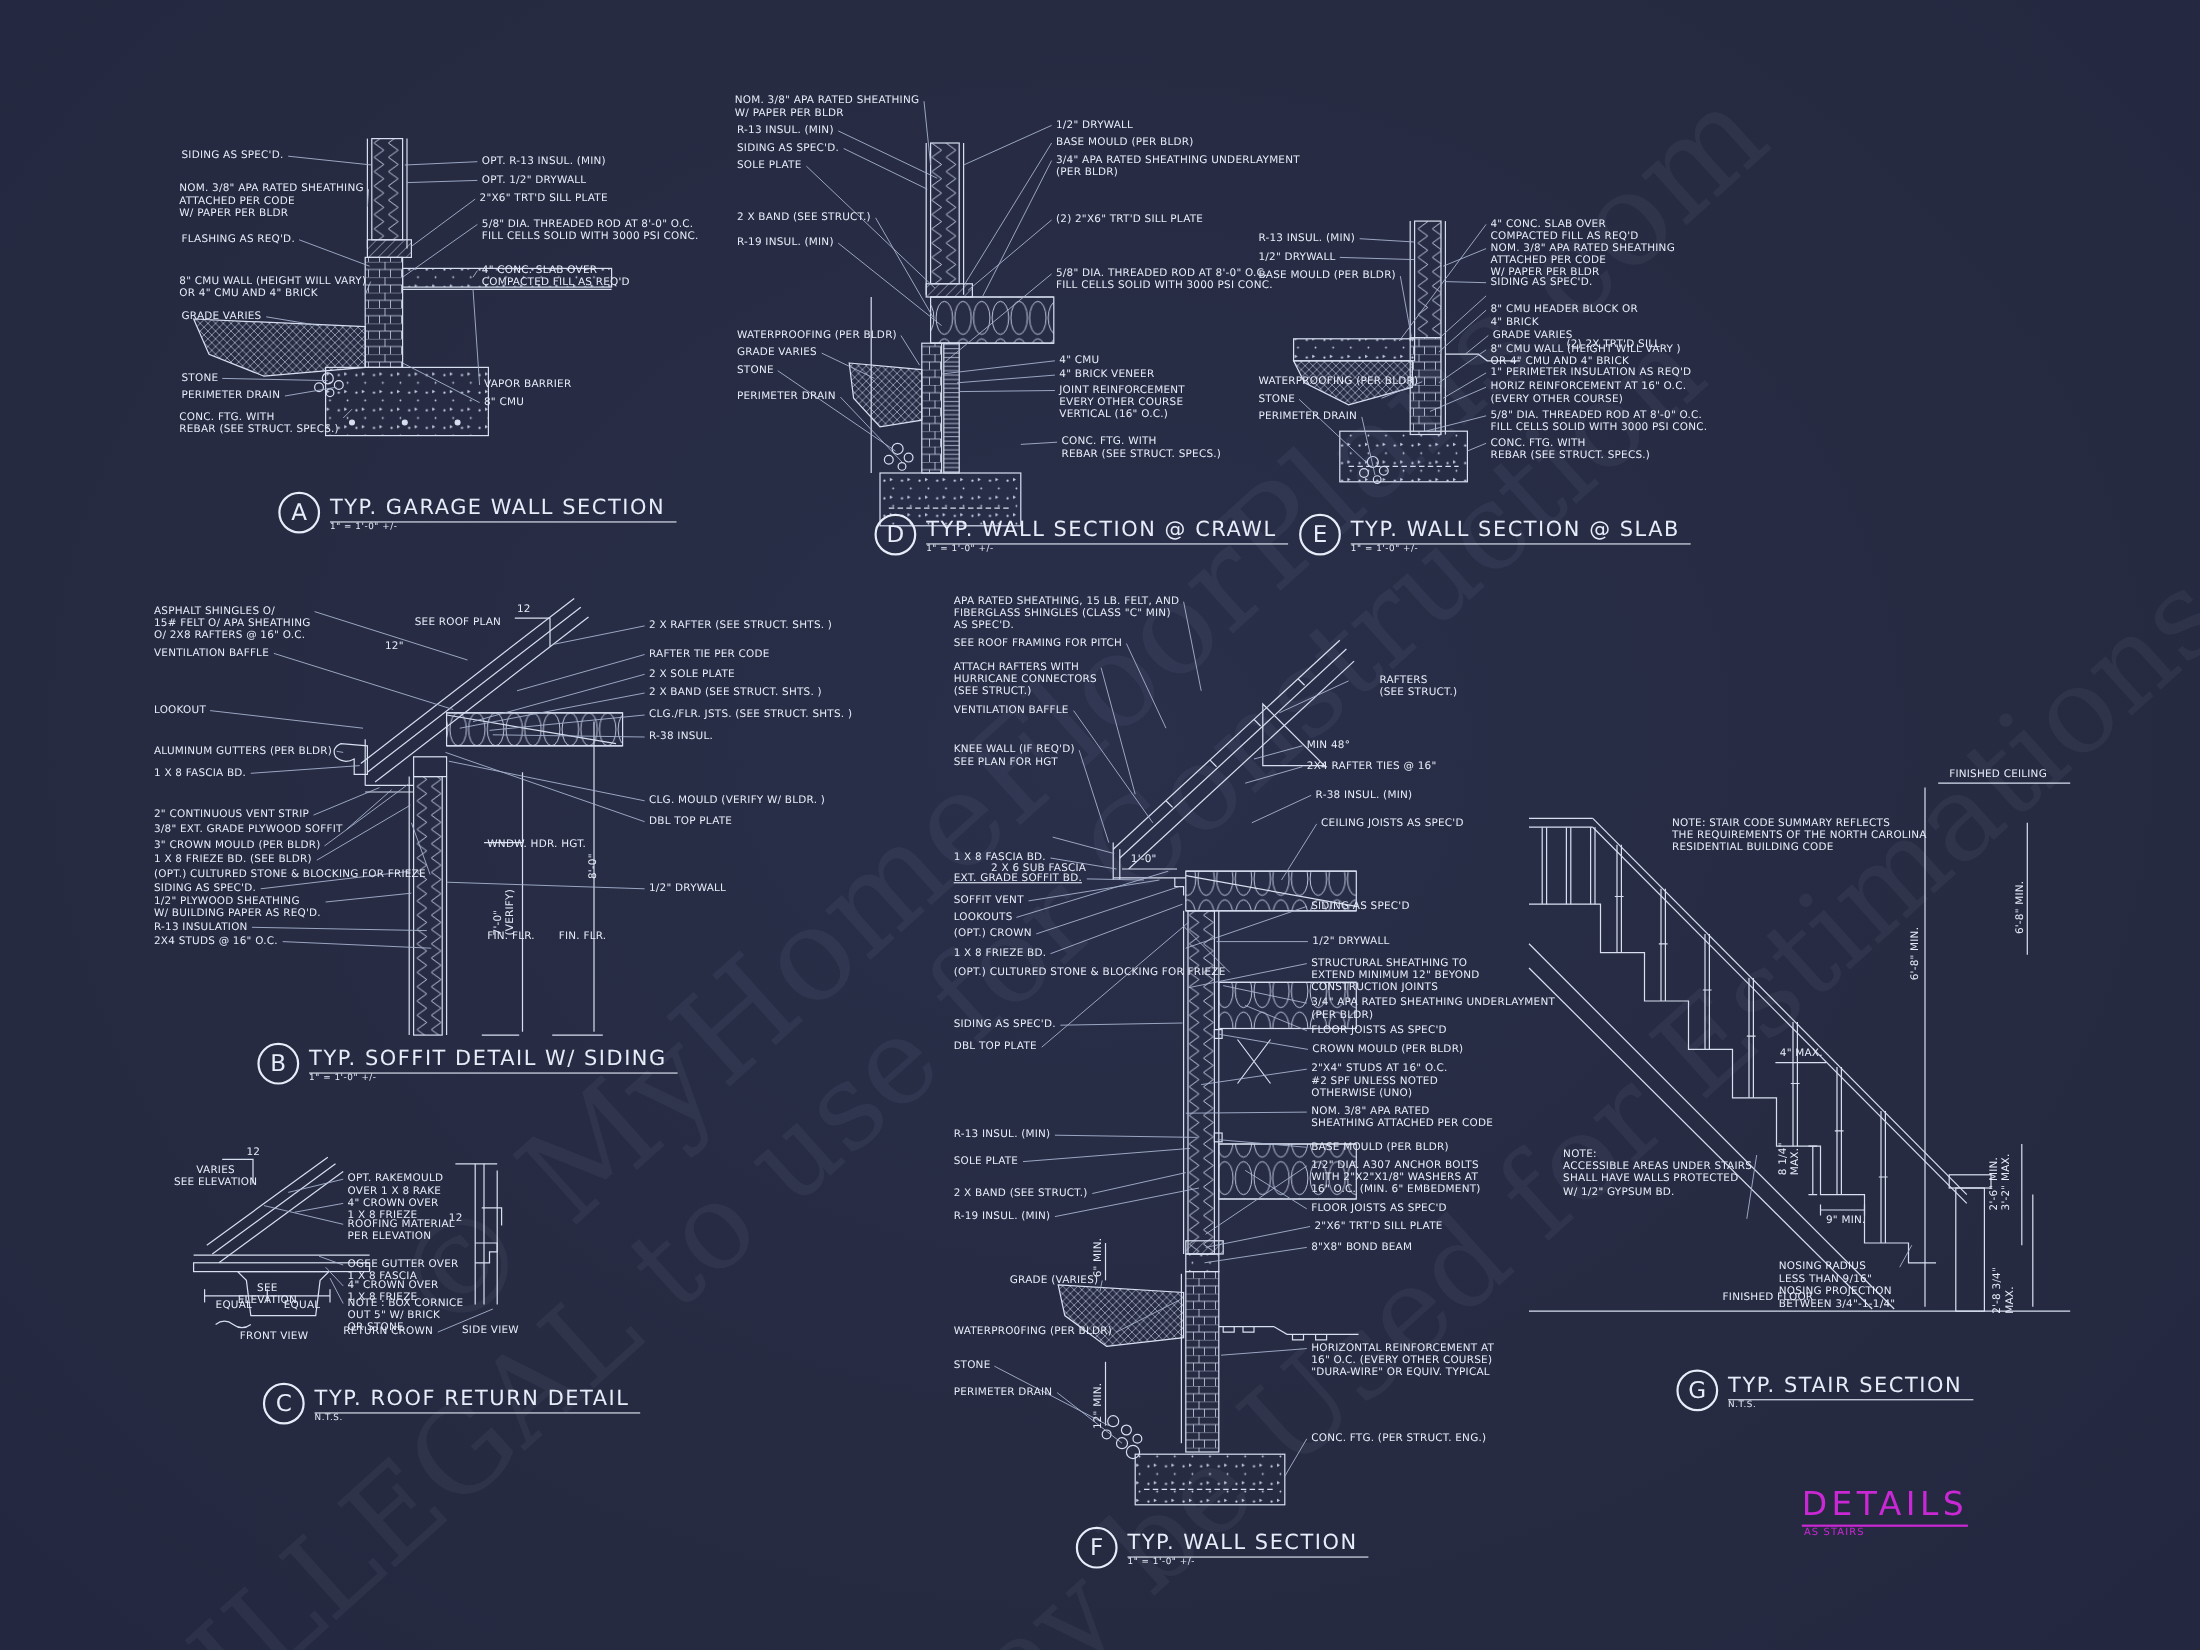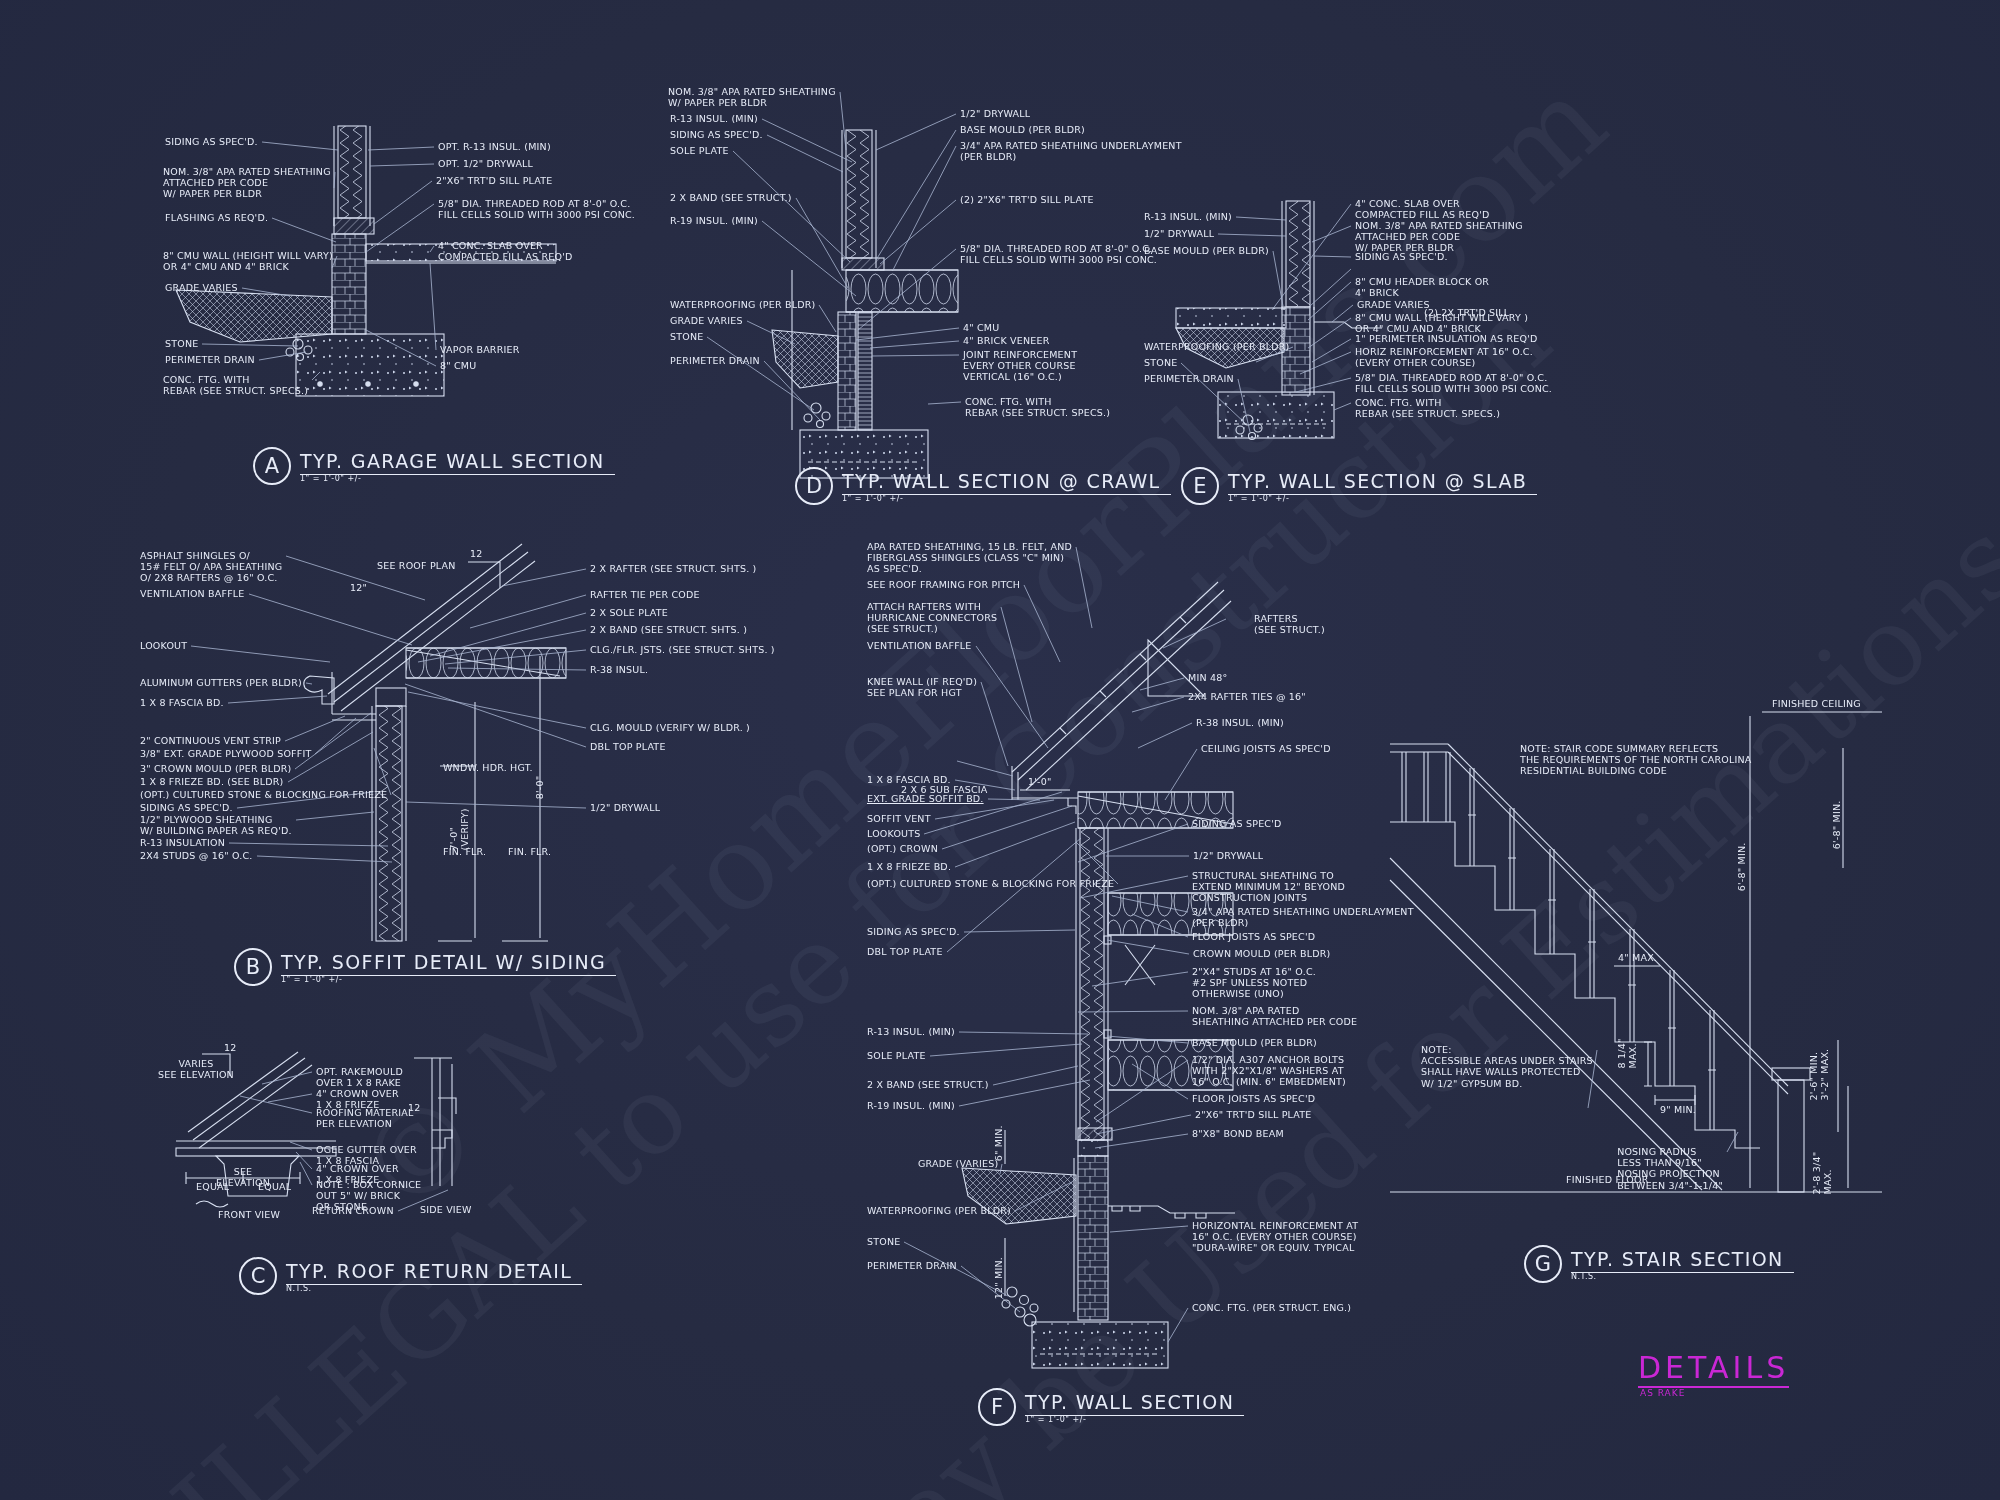--- a/index.html
+++ b/index.html
@@ -608,14 +608,14 @@
 MAX.</div>
       <div class="lbl rot" style="left: 1747px; top: 880px;">6'-8" MIN.</div>
       <div class="lbl rot" style="left: 1842px; top: 838px;">6'-8" MIN.</div>
       <div class="lbl rot" style="left: 1830px; top: 1078px;">2'-6" MIN.
 3'-2" MAX.</div>
       <div class="lbl rot" style="left: 1833px; top: 1172px;">2'-8 3/4"
 MAX.</div>
     </div>
 
   <div id="sheet-title">DETAILS</div>
-  <div id="sheet-scale">AS RAKE</div>
+  <div id="sheet-scale">AS STAIRS</div>
 </div>
 
 </body></html>

